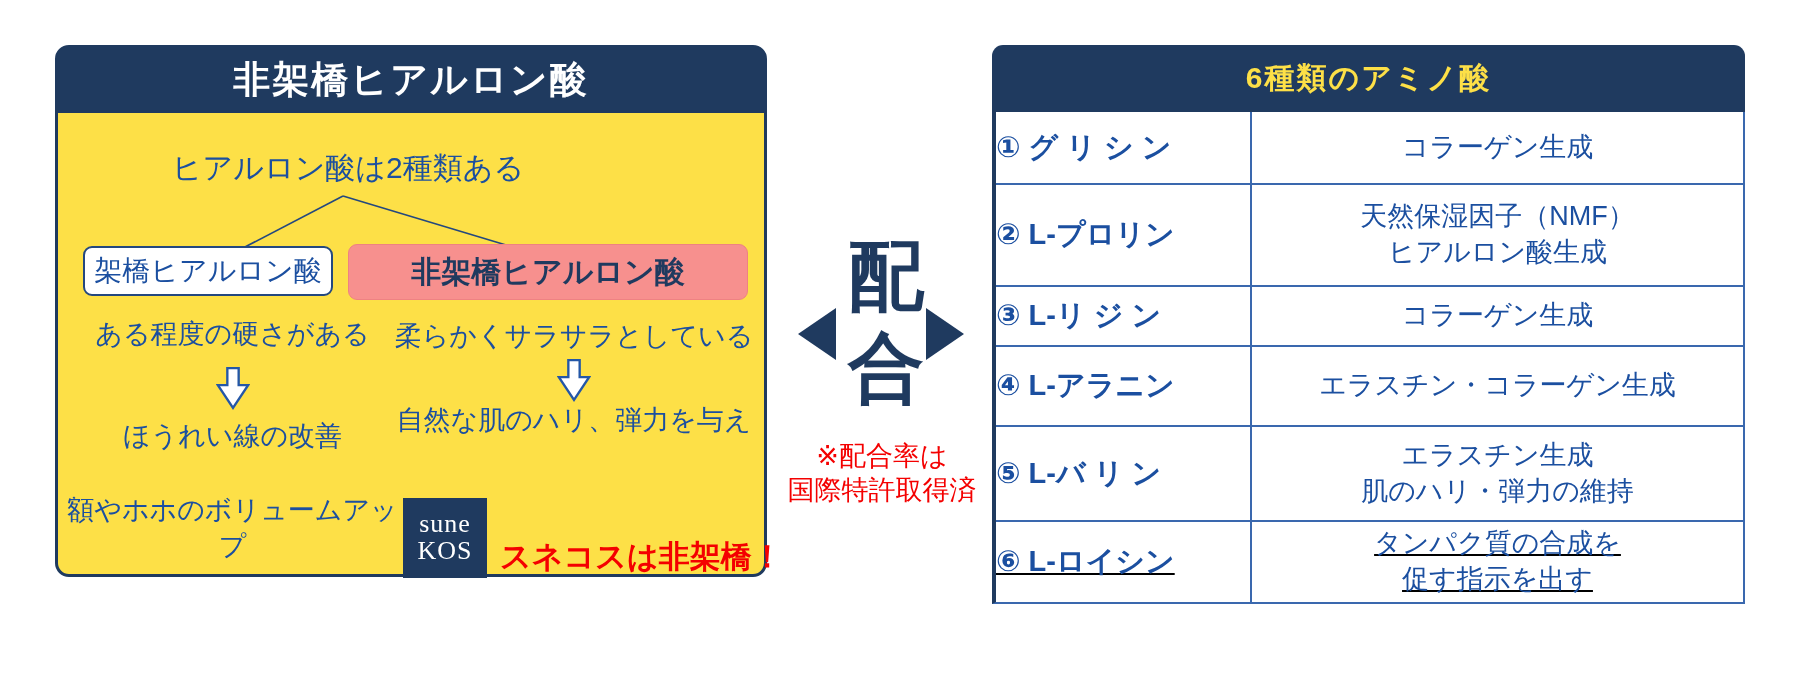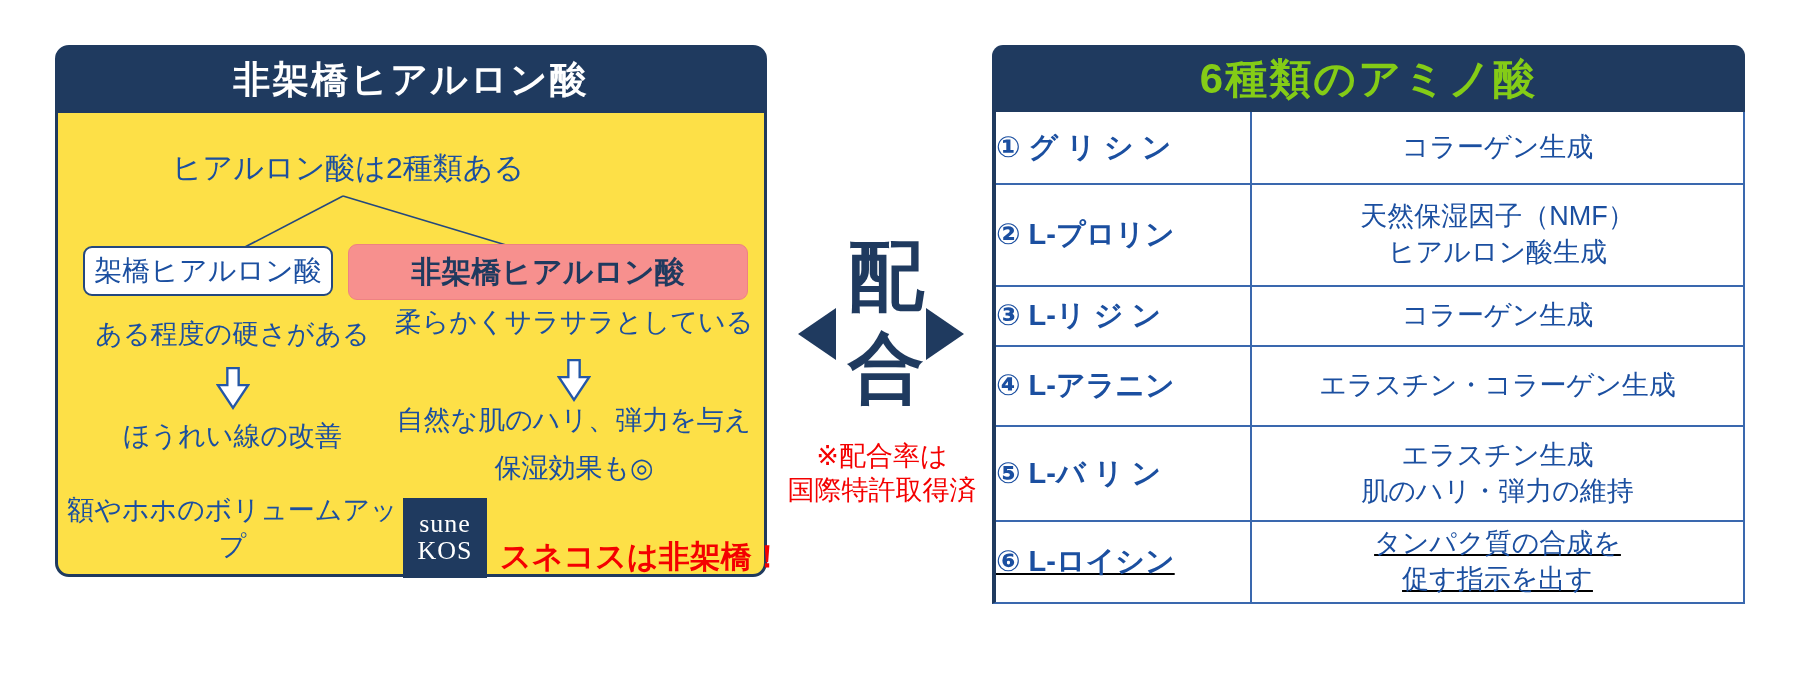--- a/index.html
+++ b/index.html
@@ -42,21 +42,21 @@
     border-right:38px solid #1F3A5F;}
   .tri-right{left:926px;top:308px;border-top:26px solid transparent;border-bottom:26px solid transparent;
     border-left:38px solid #1F3A5F;}
   .c-note{position:absolute;left:762px;top:440px;width:240px;text-align:center;
     color:#F40000;font-size:27px;line-height:1.25;white-space:pre-line;}
 
   
   .rpanel{position:absolute;left:992px;top:45px;width:753px;box-sizing:border-box;}
   .rpanel-header{height:67px;background:#1F3A5F;border-radius:11px 11px 0 0;
     display:flex;align-items:center;justify-content:center;
-    color:#84cc16;font-size:42px;font-weight:bold;letter-spacing:2px;}
+    color:#fde047;font-size:30px;font-weight:bold;letter-spacing:2px;}
   .rtable{border-left:4px solid #1F3A5F;border-right:2px solid #3A68AE;border-bottom:2px solid #3A68AE;
     background:#fff;}
   .rrow{display:flex;border-bottom:2px solid #3A68AE;box-sizing:border-box;}
   .rrow:last-child{border-bottom:none;}
   .cell-name{width:256px;box-sizing:border-box;border-right:2px solid #3A68AE;
     display:flex;align-items:center;
     color:#1B4FA0;font-size:29px;font-weight:bold;}
   .cell-effect{flex:1;display:flex;align-items:center;justify-content:center;text-align:center;
     color:#1B4FA0;font-size:27px;line-height:1.32;white-space:pre-line;}
 </style>
@@ -85,28 +85,27 @@
 
       <div class="lp-text colL" style="top:268px;">ある程度の硬さがある</div>
       <div class="arrow-wrap colL" style="top:318px;">
         <svg width="34" height="44" viewBox="0 0 36 46">
           <path d="M12 2 L24 2 L24 20 L34 20 L18 44 L2 20 L12 20 Z" fill="#fff" stroke="#2457A7" stroke-width="2.5"></path>
         </svg>
       </div>
       <div class="lp-text colL" style="top:444px;">額やホホのボリュームアップ</div>
       <div class="lp-text colL" style="top:370px;">ほうれい線の改善</div>
 
-      <div class="lp-text colR" style="top:256px;">柔らかくサラサラとしている</div>
+      <div class="lp-text colR" style="top:270px;">柔らかくサラサラとしている</div>
       <div class="arrow-wrap colR" style="top:310px;">
         <svg width="34" height="44" viewBox="0 0 36 46">
           <path d="M12 2 L24 2 L24 20 L34 20 L18 44 L2 20 L12 20 Z" fill="#fff" stroke="#2457A7" stroke-width="2.5"></path>
         </svg>
       </div>
       <div class="lp-text colR" style="top:354px;">自然な肌のハリ、弾力を与え</div>
-      <div class="lp-text colR" style="top:402px;">保湿効果も◎</div>
 
       <div class="logo">
         <span>sune</span>
         <span>KOS</span>
       </div>
       <div class="lp-highlight">スネコスは非架橋！</div>
     </div>
   </div>
 
   <div class="c-word">

